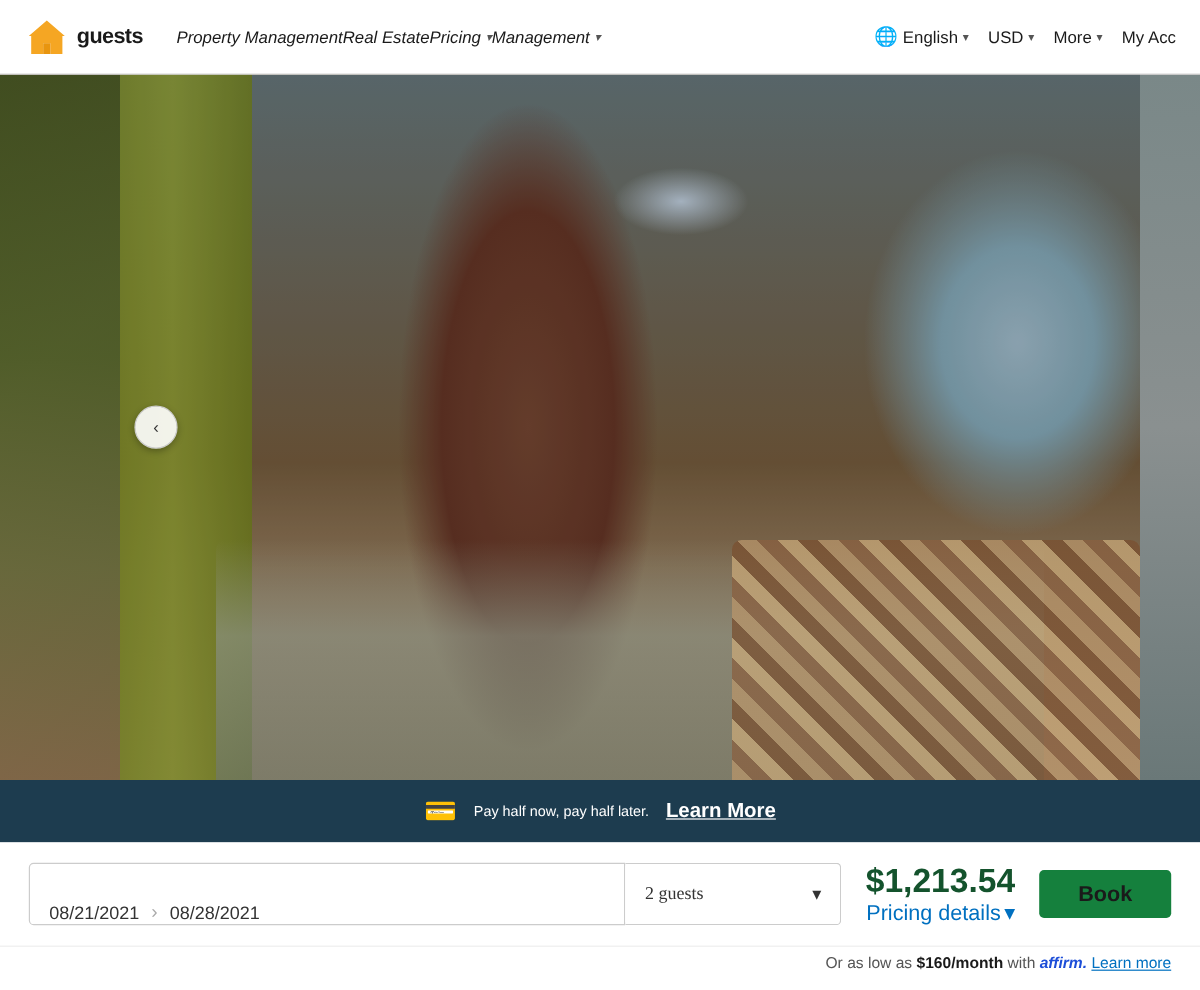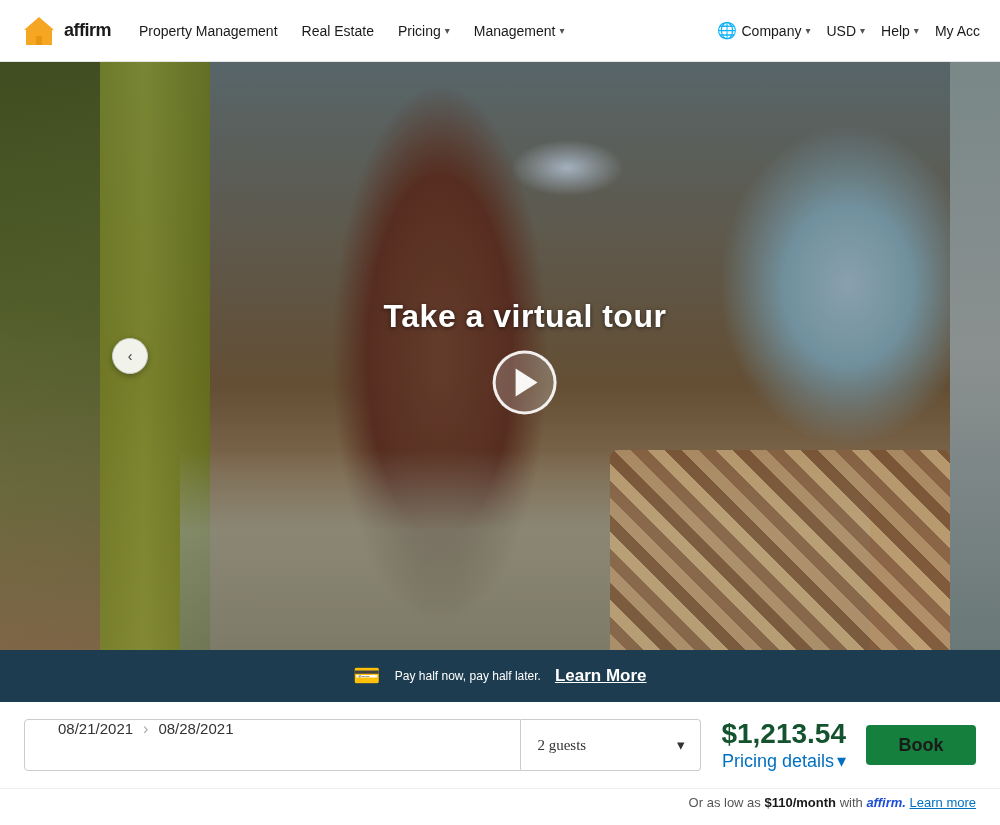--- a/index.html
+++ b/index.html
@@ -8,21 +8,21 @@
     
     .navbar {
       display: flex; align-items: center; height: 62px;
       padding: 0 20px; border-bottom: 1px solid #e5e5e5;
       background: #fff; position: relative; z-index: 10;
     }
     .logo { display: flex; align-items: center; margin-right: 28px; }
     .logo-icon {
       width: 38px; height: 38px; margin-right: 6px;
     }
-    .nav-links { display: flex; align-items: center; gap: 24px; flex: 1; }
+    .nav-links { display: flex; align-items: center; flex: 1; font-style: italic; }
     .nav-link {
       font-size: 14px; color: #1a1a1a; cursor: pointer;
       display: flex; align-items: center; gap: 4px; white-space: nowrap;
     }
     .chevron { font-size: 10px; color: #555; }
     .nav-right { display: flex; align-items: center; gap: 16px; }
     .nav-right-item {
       font-size: 14px; color: #1a1a1a; cursor: pointer;
       display: flex; align-items: center; gap: 4px; white-space: nowrap;
     }
@@ -147,23 +147,23 @@
       color: #fff; font-size: 17px; font-weight: 600;
       text-decoration: underline; cursor: pointer;
     }
 
     
     .booking-bar {
       display: flex; align-items: center; padding: 16px 24px; gap: 0;
       background: #fff; border-bottom: 1px solid #eee;
     }
     .date-range-input {
-      display: flex; align-items: flex-start;
+      display: flex; align-items: flex-end;
       border: 1.5px solid #ccc; border-radius: 4px 0 0 4px;
-      height: 52px; padding: 0 33px; flex: 1;
+      height: 52px; padding: 0 16px; flex: 1;
       font-size: 15px; color: #333; background: #fff;
     }
     .date-separator {
       color: #aaa; margin: 0 10px; font-size: 16px;
     }
     .guests-select {
       border: 1.5px solid #ccc; border-left: none; border-radius: 0 4px 4px 0;
       height: 52px; padding: 0 16px; font-size: 15px; color: #333;
       background: #fff; width: 180px; cursor: pointer;
       display: flex; align-items: center; justify-content: space-between; font-family: Liberation Serif, serif;
@@ -203,48 +203,48 @@
 
 <nav class="navbar">
   <div class="logo">
     <svg class="logo-icon" viewBox="0 0 38 38" xmlns="http://www.w3.org/2000/svg">
       <rect width="38" height="38" rx="4" fill="#fff"></rect>
 
       <polygon points="19,5 34,18 32,18 32,33 22,33 22,24 16,24 16,33 6,33 6,18 4,18" fill="#f5a623"></polygon>
 
       <rect x="16" y="24" width="6" height="9" fill="#e8950f"></rect>
     </svg>
-    <span class="logo-text">affirm</span>
+    <span class="logo-text">guests</span>
   </div>
 
   <div class="nav-links">
     <span class="nav-link">Property Management</span>
     <span class="nav-link">Real Estate</span>
     <span class="nav-link">
       <span>Pricing</span>
       <span class="chevron">▾</span>
     </span>
     <span class="nav-link">
       <span>Management</span>
       <span class="chevron">▾</span>
     </span>
   </div>
 
   <div class="nav-right">
     <span class="nav-right-item">
       <span class="globe-icon">🌐</span>
-      <span>Company</span>
+      <span>English</span>
       <span class="chevron">▾</span>
     </span>
     <span class="nav-right-item">
       <span>USD</span>
       <span class="chevron">▾</span>
     </span>
     <span class="nav-right-item">
-      <span>Help</span>
+      <span>More</span>
       <span class="chevron">▾</span>
     </span>
     <span class="nav-right-item">
       <span>My Acc</span>
     </span>
   </div>
 </nav>
 
 <div class="gallery">
 
@@ -252,26 +252,20 @@
     <div class="thumb-forest"></div>
   </div>
 
   <div class="gallery-main">
     <div class="room-bg"></div>
     <div class="door-left"></div>
     <div class="room-overlay"></div>
     <div class="couch-area"></div>
     <div class="plaid-couch"></div>
 
-    <div class="virtual-tour-label">
-      <div class="virtual-tour-text">Take a virtual tour</div>
-      <div class="play-btn">
-        <div class="play-triangle"></div>
-      </div>
-    </div>
   </div>
 
   <div class="gallery-right-thumb">
     <div class="thumb-road"></div>
   </div>
 
   <div class="gallery-arrow gallery-arrow-left">‹</div>
 </div>
 
 <div class="pay-banner">
@@ -297,21 +291,21 @@
       <span>Pricing details</span>
       <span>▾</span>
     </div>
   </div>
 
   <button class="book-btn">Book</button>
 </div>
 
 <div class="affirm-row">
   <span>Or as low as</span>
-  <span class="affirm-amount">$110/month</span>
+  <span class="affirm-amount">$160/month</span>
   <span>with</span>
   <span class="affirm-brand">affirm.</span>
   <span class="affirm-learn">Learn more</span>
 </div>
 
 <div class="breadcrumb">
   
   
   
   

